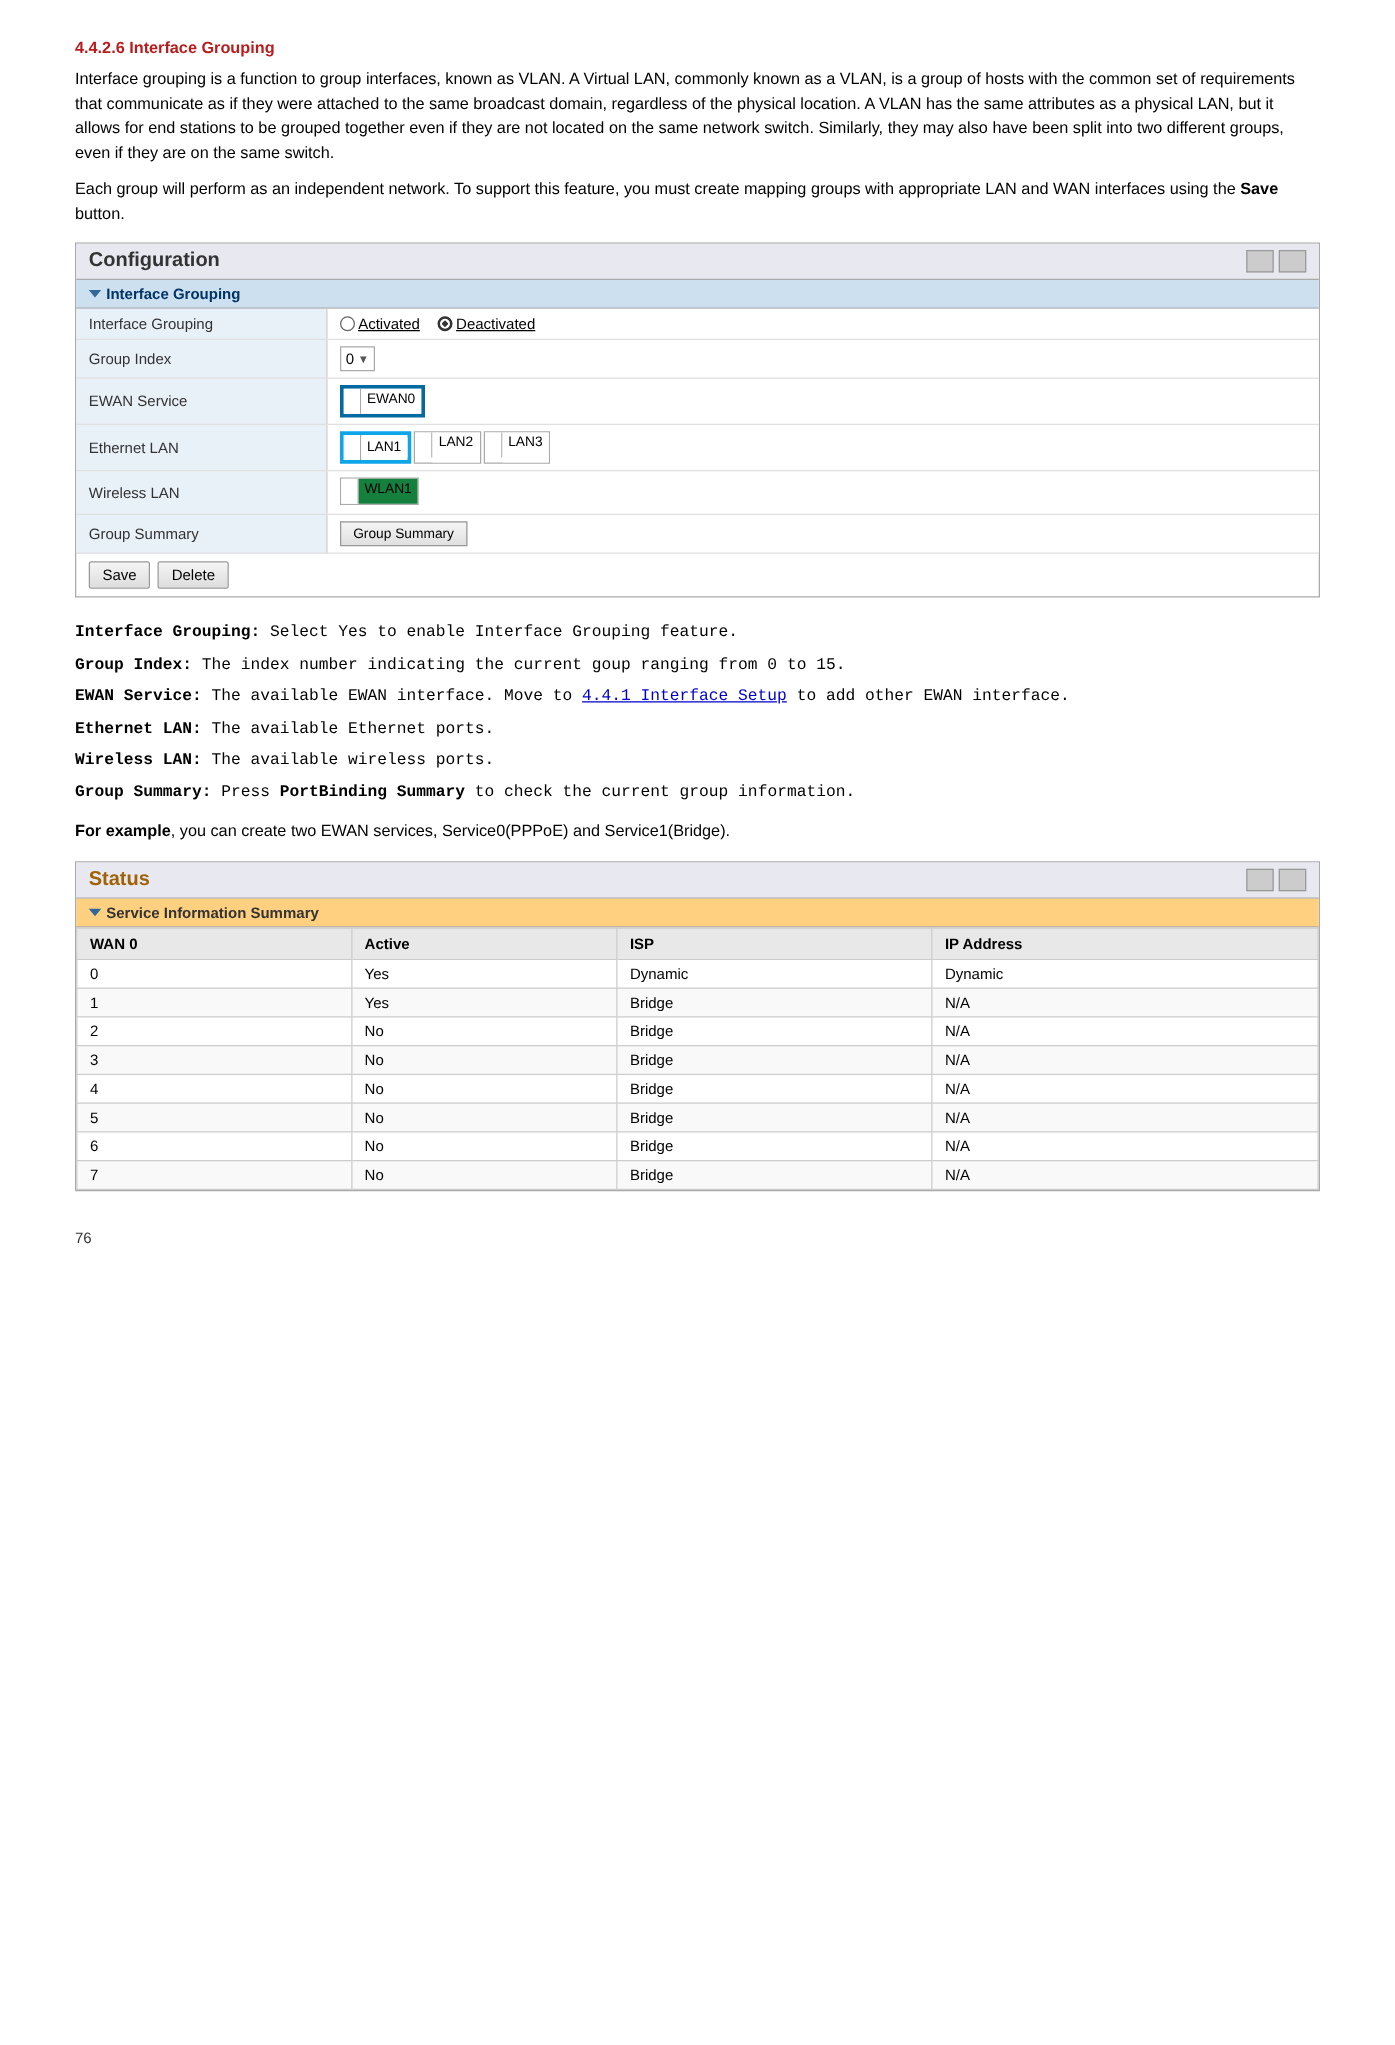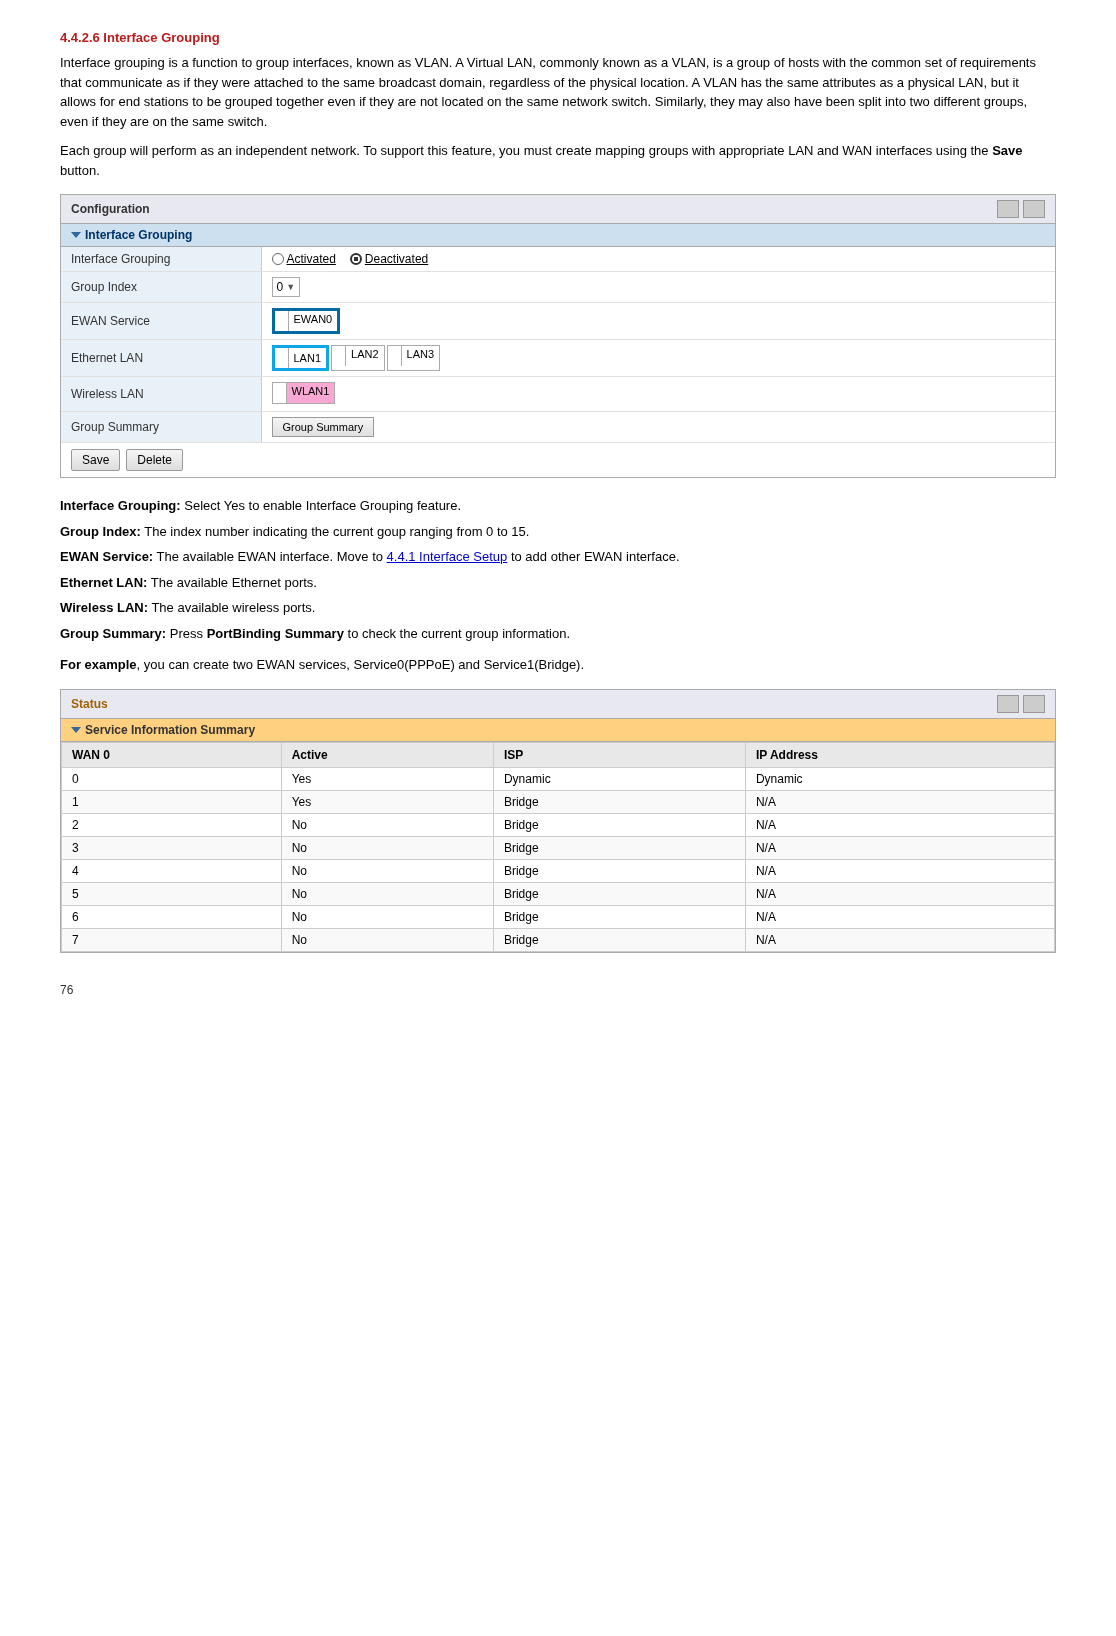--- a/index.html
+++ b/index.html
@@ -23,21 +23,21 @@
       line-height: 1.5;
     }
     .section-box {
       border: 1px solid #aaa;
       margin: 14px 0 18px 0;
       background: #fff;
     }
     .section-header {
       padding: 5px 10px;
       font-weight: bold;
-      font-size: 12px;
+      font-size: 16px;
       border-bottom: 1px solid #aaa;
     }
     .config-header {
       background: #e8e8f0;
       color: #333;
       display: flex;
       align-items: center;
       justify-content: space-between;
     }
     .header-icons {
@@ -142,20 +142,21 @@
     .group-summary-btn {
       padding: 3px 10px;
       font-size: 11px;
       border: 1px solid #999;
       background: linear-gradient(to bottom, #f5f5f5, #e0e0e0);
       cursor: pointer;
     }
     .desc-section {
       margin: 12px 0;
       line-height: 1.6;
+      font-family: Liberation Mono, monospace;
     }
     .desc-section p {
       margin-bottom: 6px;
     }
     b { font-weight: bold; }
     a { color: #0000cc; text-decoration: underline; }
     .status-inner-header {
       background: #ffd080;
       padding: 4px 10px;
       font-size: 12px;
@@ -266,21 +267,21 @@
             <span style="font-size:11px;padding:2px 5px;background:#fff;">LAN3</span>
           </div>
         </div>
       </td>
     </tr>
     <tr>
       <td>Wireless LAN</td>
       <td>
         <div style="display:inline-flex;align-items:stretch;border:1px solid #aaa;">
           <div style="width:14px;height:20px;border-right:1px solid #aaa;background:#fff;"></div>
-          <span style="font-size:11px;padding:2px 5px;background:#f9a8d4;text-align:right;">WLAN1</span>
+          <span style="font-size:11px;padding:2px 5px;background:#15803d;text-align:right;">WLAN1</span>
         </div>
       </td>
     </tr>
     <tr>
       <td>Group Summary</td>
       <td>
         <button class="group-summary-btn">Group Summary</button>
       </td>
     </tr>
   </tbody>

